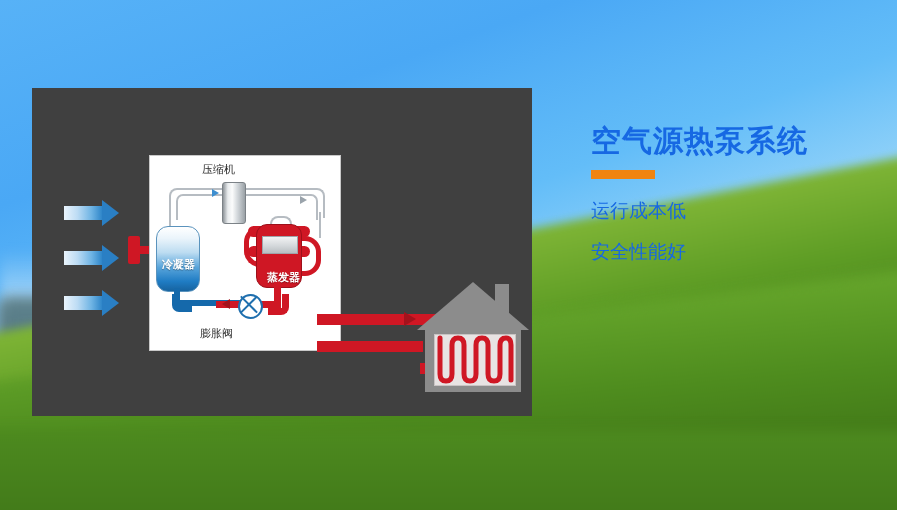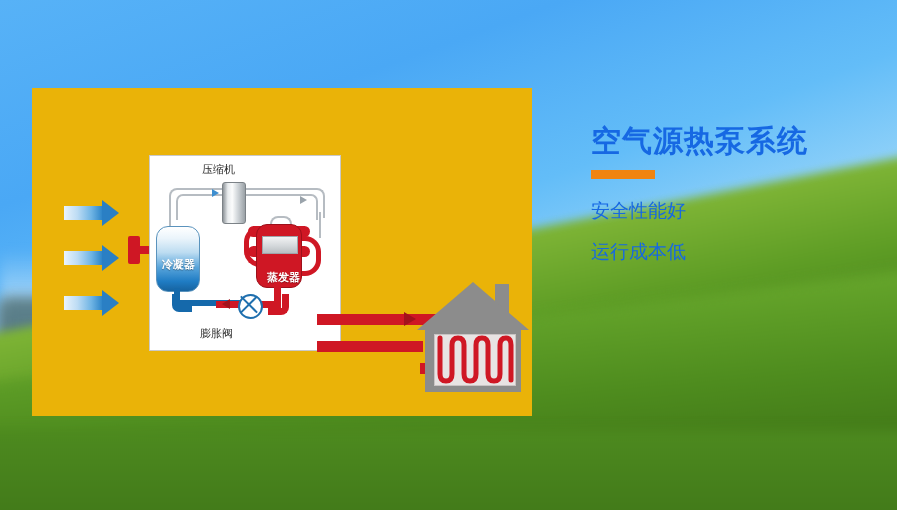--- a/index.html
+++ b/index.html
@@ -97,21 +97,21 @@
     background:#2a3d48;border-radius:3px;filter:blur(4px);
   }
   .bg-white-glint{
     position:absolute;left:728px;top:336px;width:26px;height:14px;
     background:#eef6fb;border-radius:50%;filter:blur(3px);
   }
 
   
   .panel{
     position:absolute;left:32px;top:88px;width:500px;height:328px;
-    background:#eab308;
+    background:#404040;
   }
 
   
   .arrows{position:absolute;left:0;top:0;width:150px;height:328px;}
   .arrow{
     position:absolute;width:38px;height:14px;
     background:linear-gradient(90deg,#eaf4fc 0%,#bddcf4 35%,#6fb4e4 72%,#2f86c9 100%);
   }
   .arrow::after{
     content:"";position:absolute;left:38px;top:-6px;
@@ -404,18 +404,18 @@
                    Q54 47 60 47 Q66 47 66 40 L66 11 Q66 4 72 4 Q77 4 77 11 L77 46" fill="none" stroke="#cf1724" stroke-width="5" stroke-linecap="round"></path>
         </svg>
       </div>
     </div>
   </div>
 
   <div class="textcol">
     <div class="title">空气源热泵系统</div>
     <div class="orange-bar"></div>
     <div class="bullets">
+      <div class="bullet">运行成本低</div>
       <div class="bullet">安全性能好</div>
-      <div class="bullet">运行成本低</div>
     </div>
   </div>
 
 </div>
 
 </body></html>

